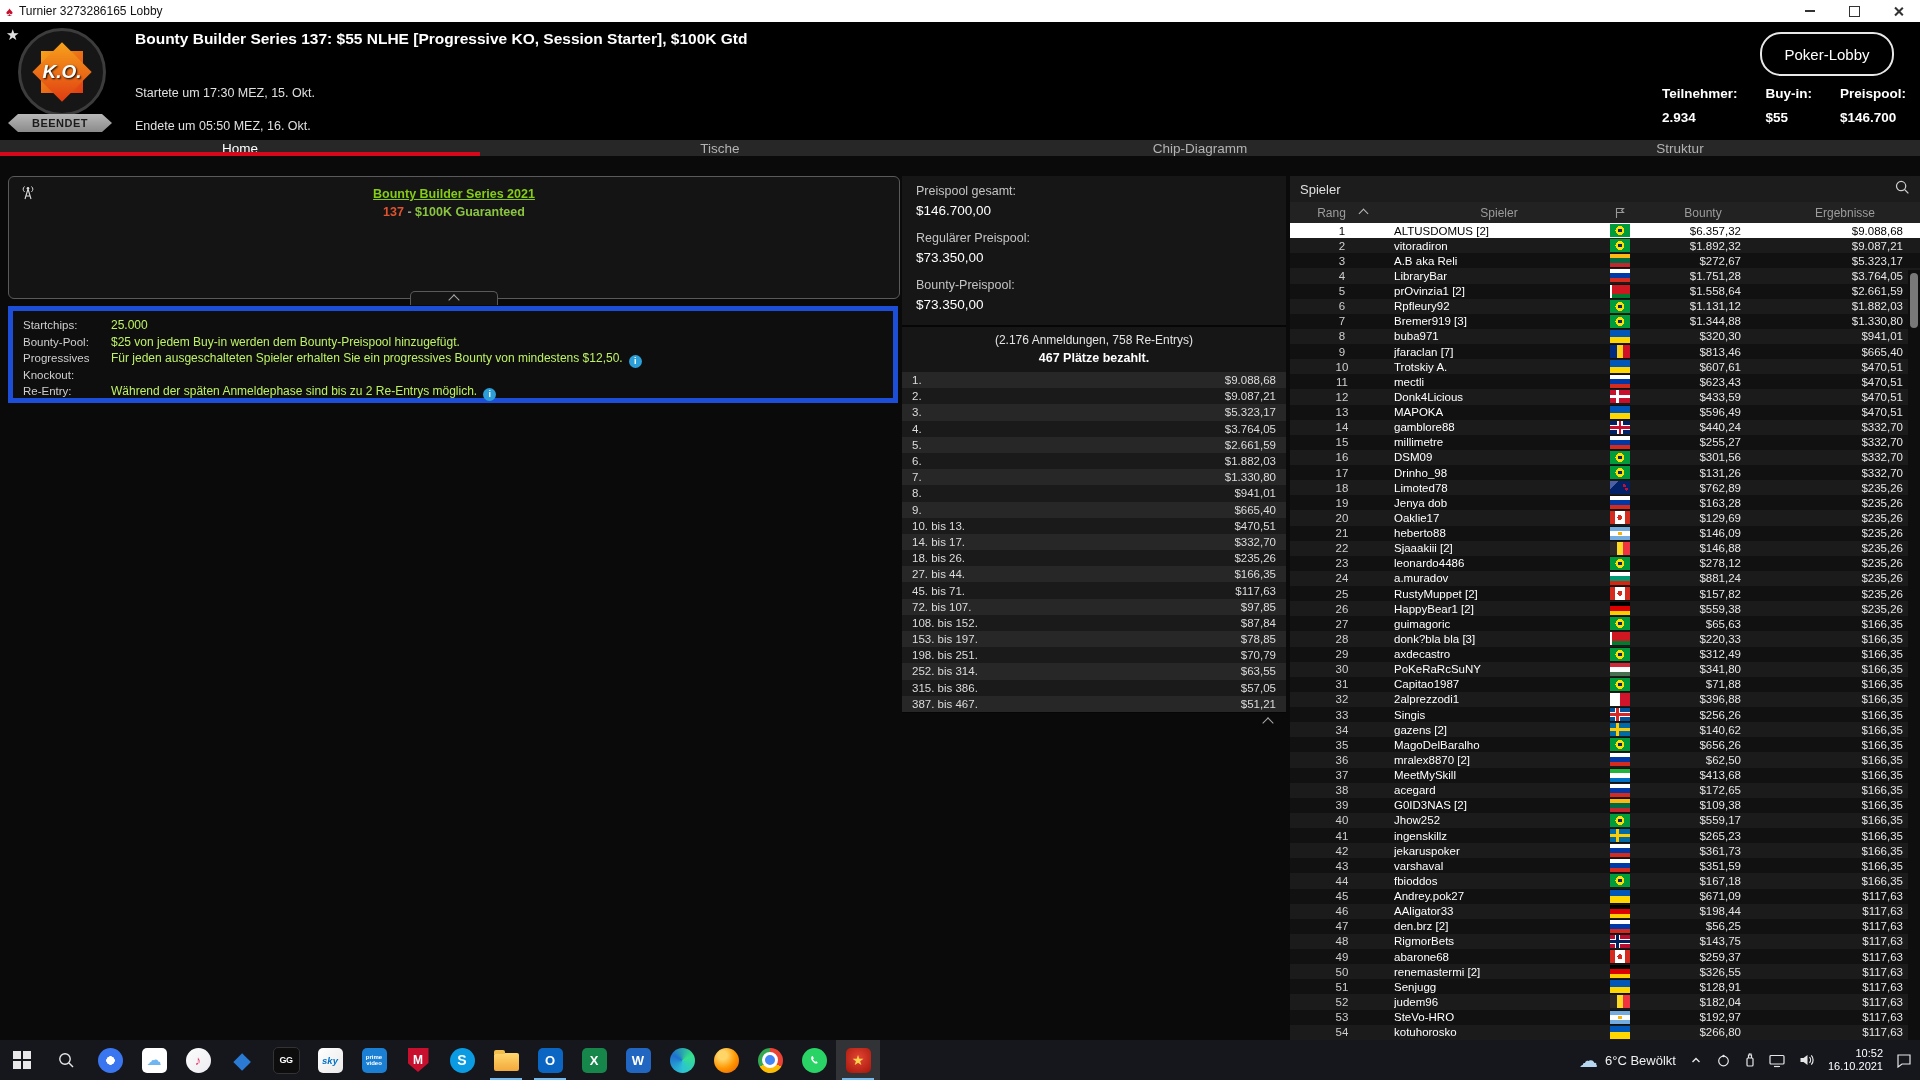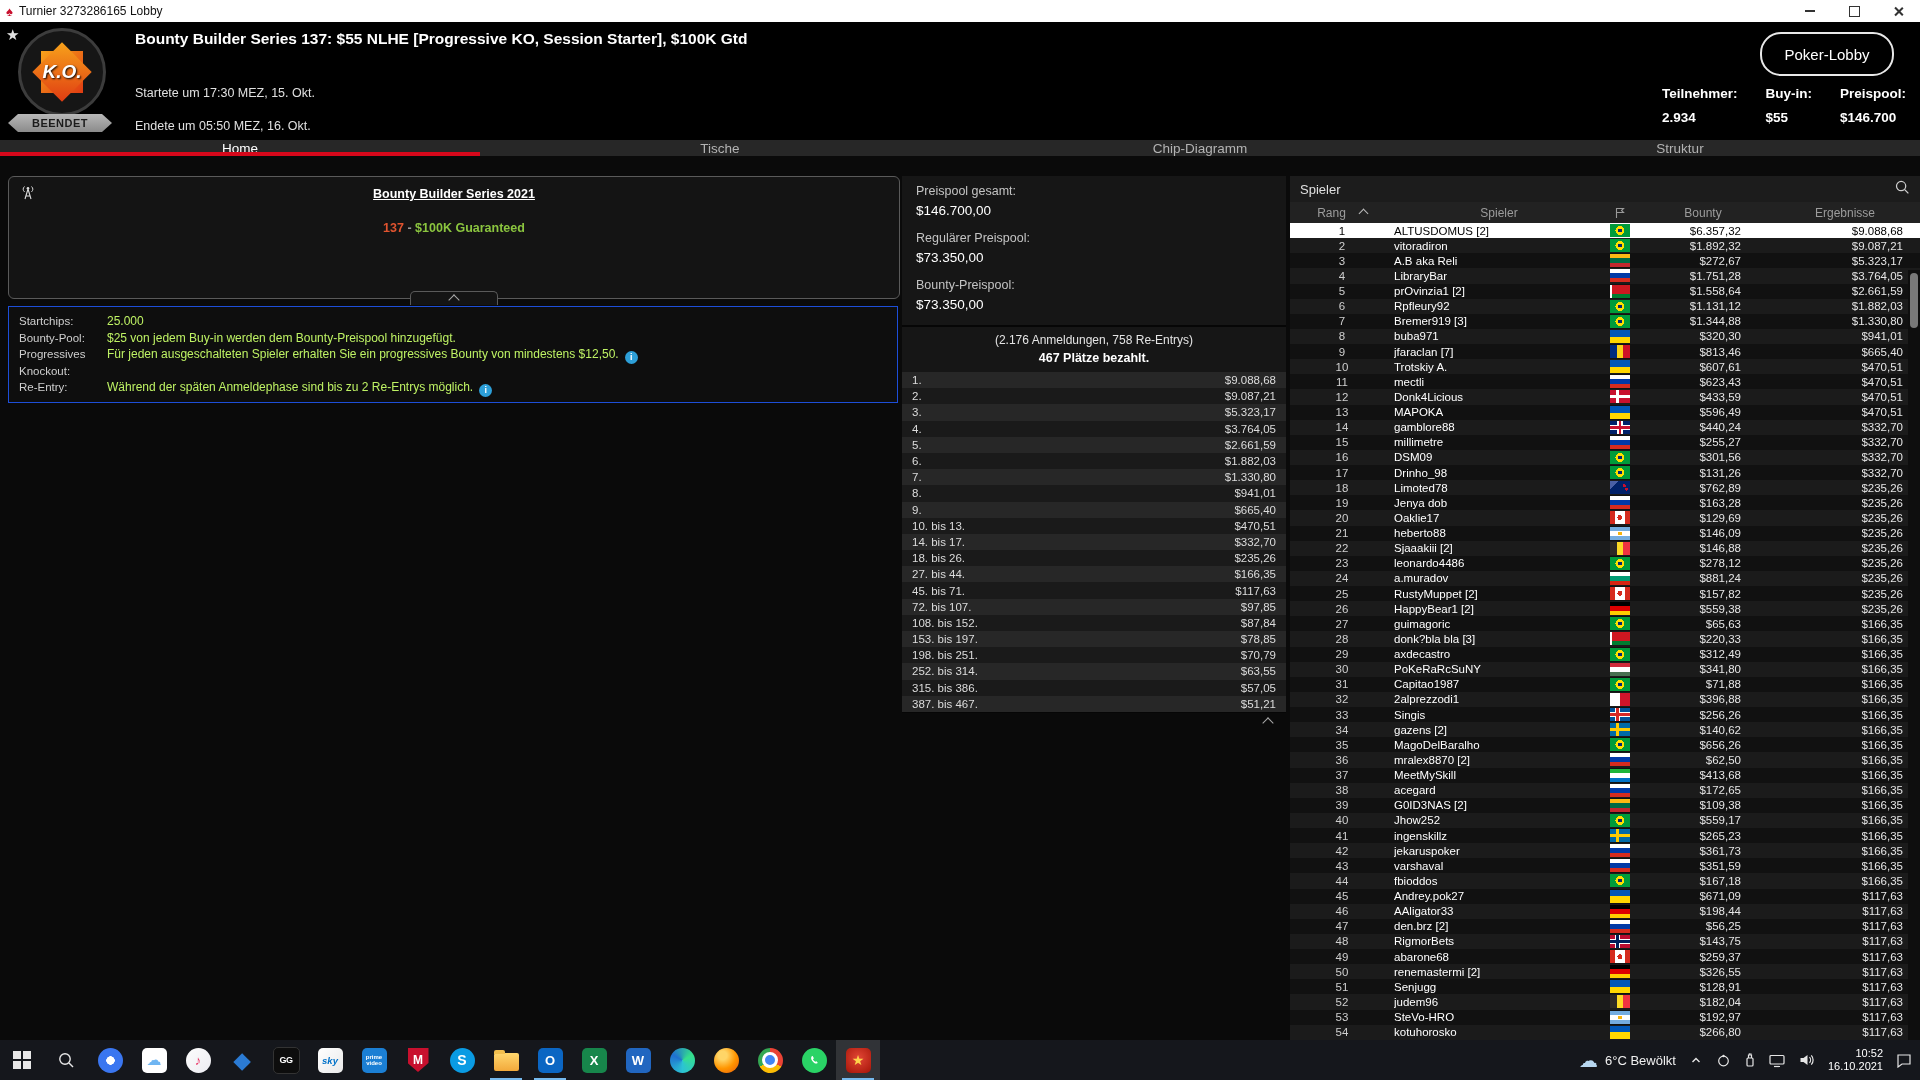--- a/index.html
+++ b/index.html
@@ -43,30 +43,30 @@
   .tab{flex:1;display:flex;align-items:center;justify-content:center;color:#b3b3b3;font-size:13.5px;position:relative;}
   .tab.active{color:#fff;}
   .tab.active:after{content:"";position:absolute;left:0;right:0;bottom:0;height:4px;background:#d6081b;}
   
   .main{position:absolute;left:0;top:170px;width:1920px;height:870px;background:#0a0a0a;}
   
   .ad-panel{position:absolute;left:8px;top:6px;width:890px;height:121px;background:#141414;
             border:1px solid #5a5a5a;border-radius:6px;}
   .ad-antenna{position:absolute;left:10px;top:8px;}
   .ad-center{position:absolute;left:0;top:10px;width:100%;text-align:center;}
-  .ad-line1{color:#ffffff;font-size:12.5px;font-weight:bold;text-decoration:underline;}
-  .ad-line2{margin-top:20px;font-size:12.5px;font-weight:bold;}
+  .ad-line1{color:#84cc16;font-size:12.5px;font-weight:bold;text-decoration:underline;}
+  .ad-line2{margin-top:4px;font-size:12.5px;font-weight:bold;}
   .ad-num{color:#e0532f;} .ad-sep{color:#999;} .ad-gtd{color:#8bc53f;}
   .ad-collapse{position:absolute;left:50%;transform:translateX(-50%);bottom:-7px;width:86px;height:13px;
             background:#141414;border:1px solid #5a5a5a;border-bottom:none;border-radius:5px 5px 0 0;
             display:flex;align-items:flex-start;justify-content:center;}
   .chev-up{width:7px;height:7px;border-left:1.5px solid #aaa;border-top:1.5px solid #aaa;transform:rotate(45deg);margin-top:4px;}
   
   .info-panel{position:absolute;left:8px;top:136px;width:890px;height:97px;background:#0e0e0e;
-            border:1px solid #1d4ed8;box-sizing:border-box;padding:6px 10px;
+            border:5px solid #1d4ed8;box-sizing:border-box;padding:6px 10px;
             display:grid;grid-template-columns:82px 1fr;column-gap:6px;align-content:start;}
   .ilabel{color:#cfcfcf;font-size:11.5px;line-height:16.5px;}
   .itext{color:#bef264;font-size:12px;line-height:16.5px;}
   .info-i{display:inline-flex;width:13px;height:13px;border-radius:50%;background:#2d9fd8;color:#fff;
             font-size:9px;font-weight:bold;align-items:center;justify-content:center;margin-left:6px;vertical-align:-2px;}
   .info-i:after{content:"i";}
   
   .prize-panel{position:absolute;left:902px;top:6px;width:384px;height:537px;background:#161616;padding-top:8px;box-sizing:border-box;}
   .pp-pair{margin:0 14px 13px 14px;}
   .pp-label{color:#c4c4c4;font-size:12.5px;margin-bottom:5px;}

